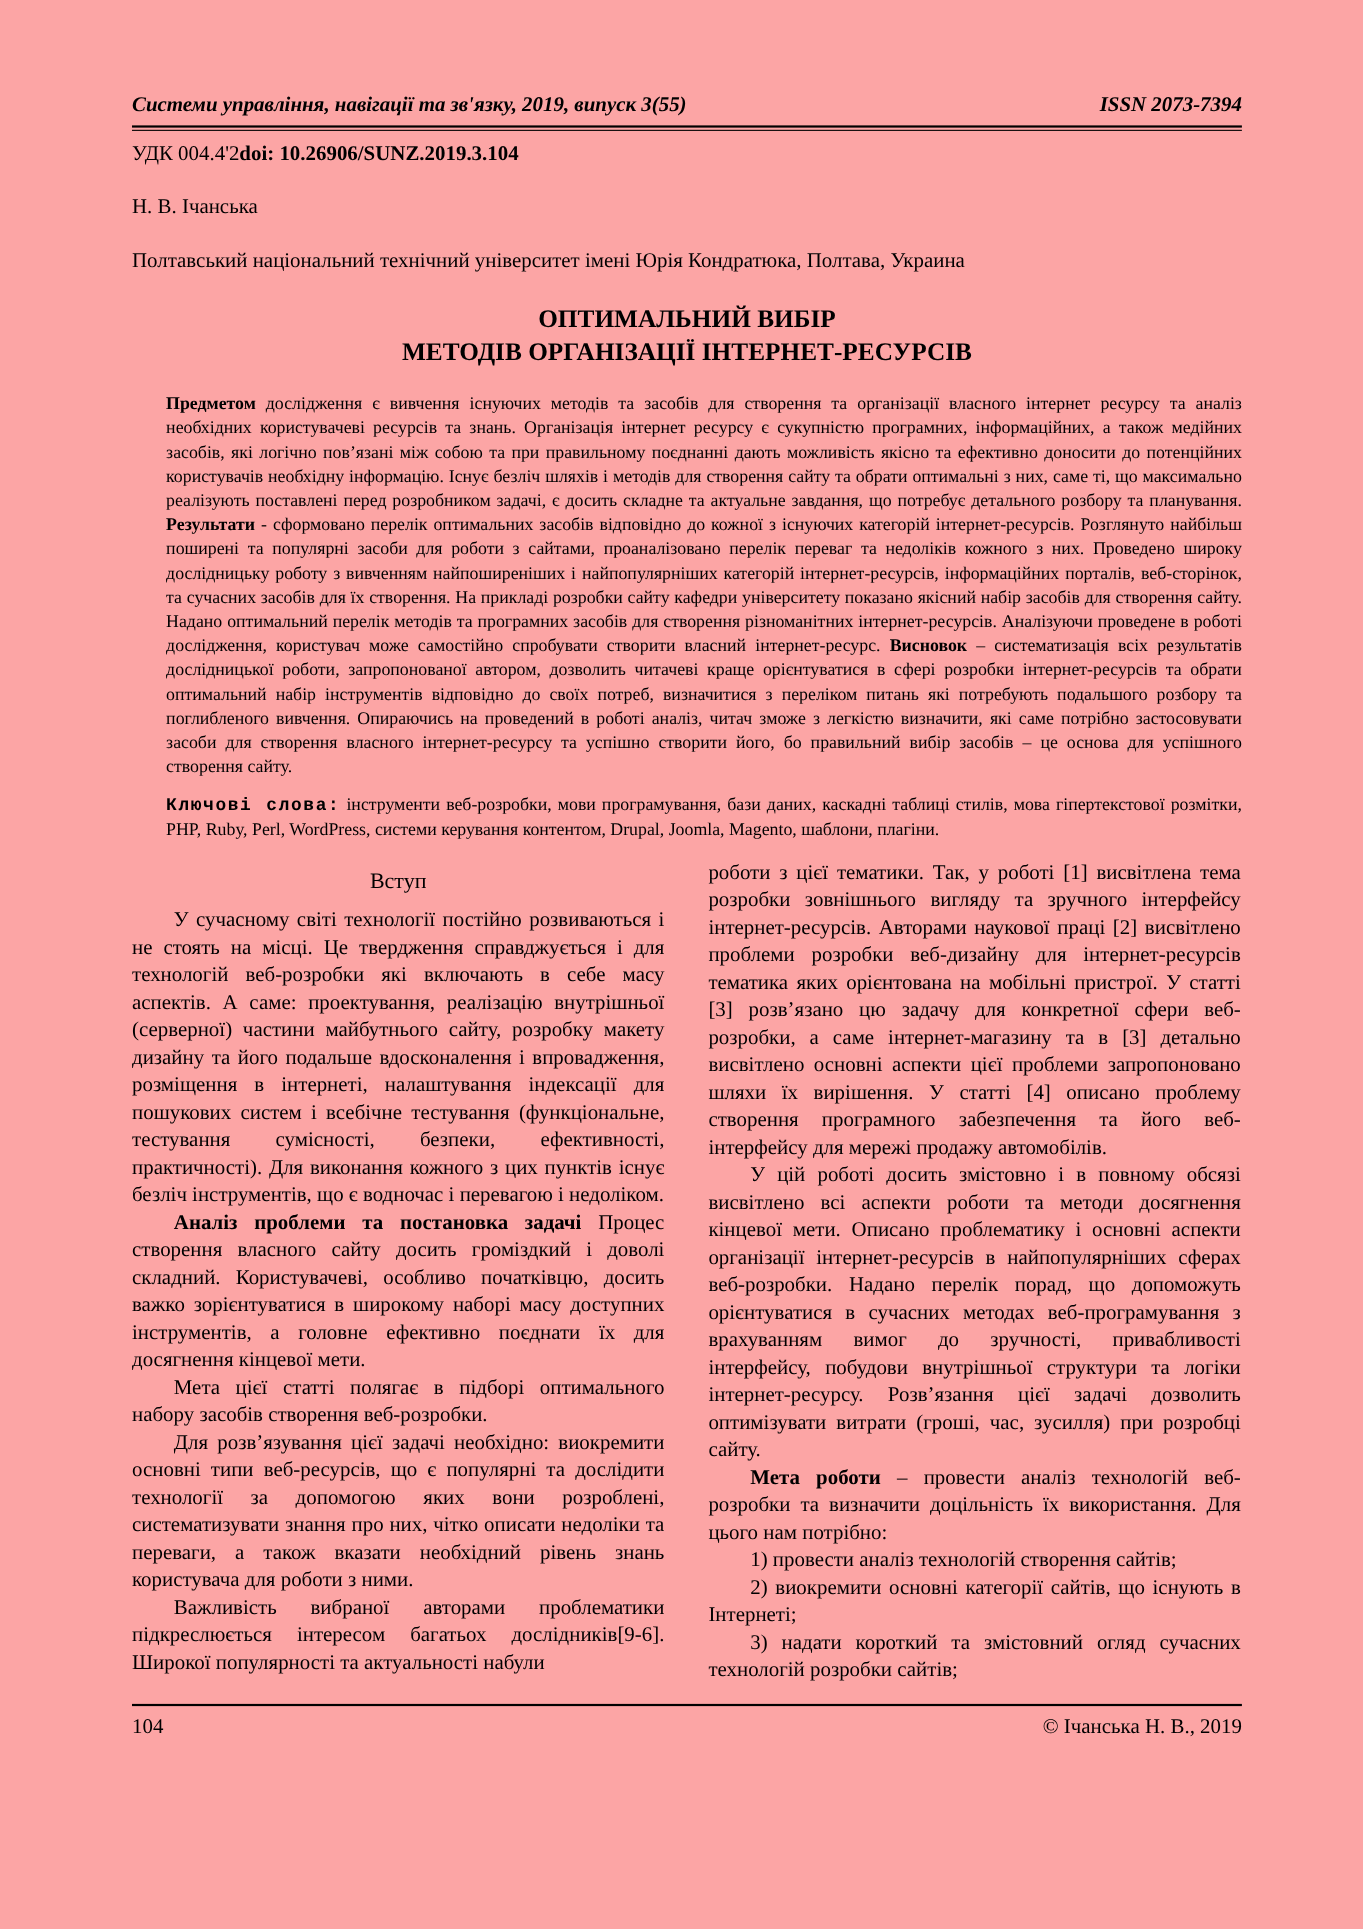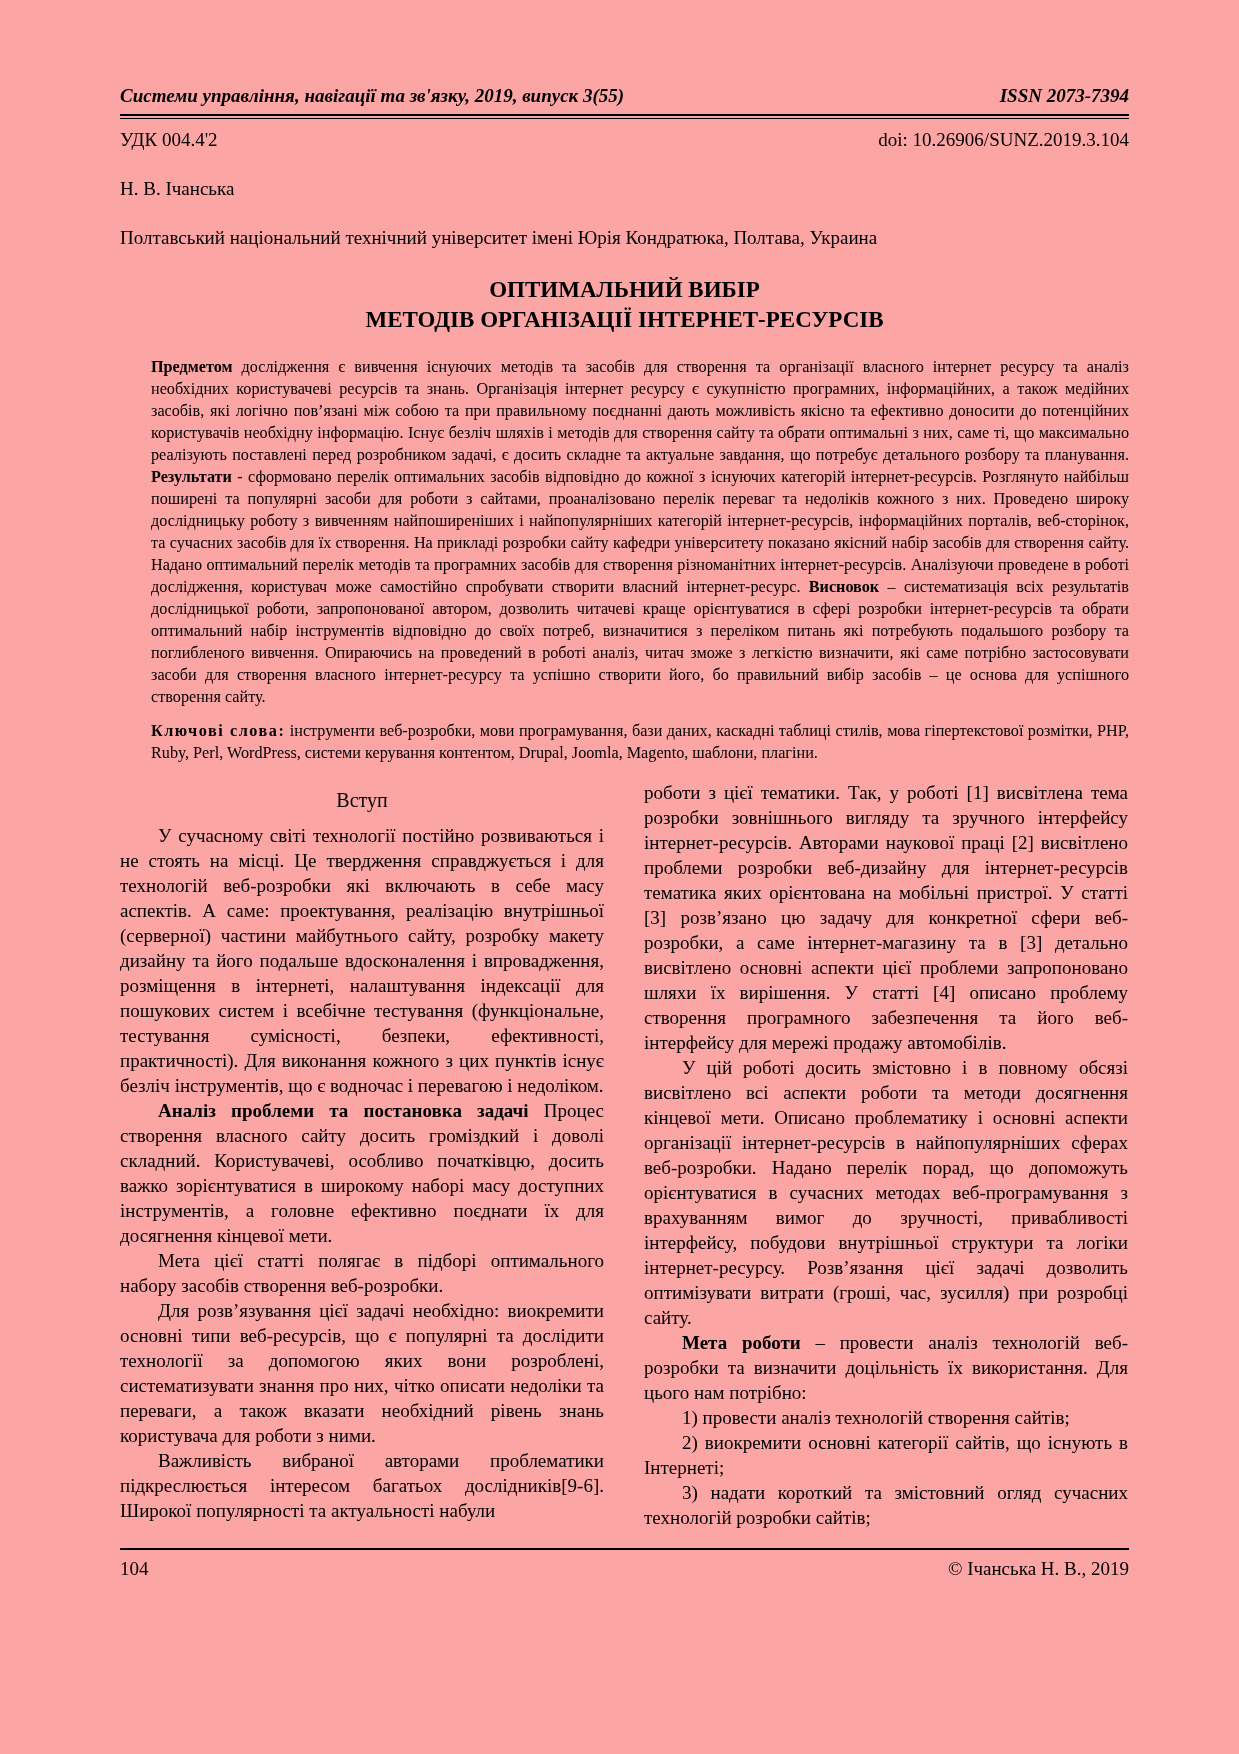--- a/index.html
+++ b/index.html
@@ -12,42 +12,42 @@
     color:#000;
     font-family:"Liberation Serif", "DejaVu Serif", serif;
   }
   
   .hdr-row {
     display:flex; justify-content:space-between; align-items:baseline;
     font-size:19px; font-weight:bold; font-style:italic;
     padding-bottom:7px;
   }
   .double-rule { height:2px; border-top:2px solid #000; border-bottom:1px solid #000; }
-  .udk-row { display:flex; justify-content:space-between; font-size:19px; margin-top:10px; }
-  .doi { font-weight:normal; }
+  .udk-row { display:flex; font-size:19px; margin-top:10px; }
+  .doi { font-weight:bold; }
   .author { font-size:19px; margin-top:27px; }
   .affiliation { font-size:19px; margin-top:27px; }
   .title {
     margin:26px 0 20px 0;
     text-align:center;
     font-size:23px; font-weight:bold;
     line-height:1.32;
   }
   
   .abstract {
     margin:0 0 0 31px;
     font-size:16.2px; line-height:22px;
     text-align:justify;
   }
   .keywords {
     margin:12px 0 0 31px;
     font-size:16.2px; line-height:22px;
     text-align:justify;
   }
-  .kw-label { letter-spacing:1.5px; }
+  .kw-label { letter-spacing:1.5px;font-family:Liberation Mono, monospace; }
   
   .columns { display:flex; gap:40px; margin-top:16px; }
   .col { width:484px; font-size:19px; line-height:25px; text-align:justify; }
   .col p { margin:0; }
   .col p.indent { text-indent:38px; }
   .sec-heading {
     margin:8px 0 10px 0;
     font-size:20px; font-weight:normal; text-align:center;
   }
   

